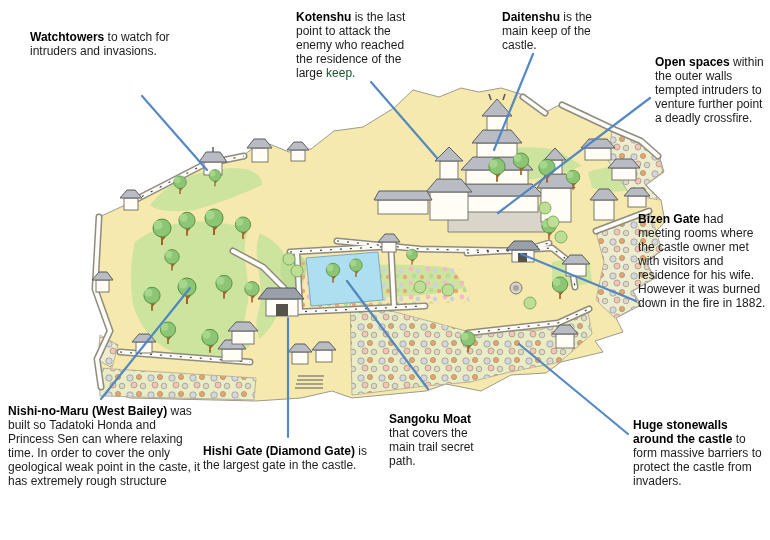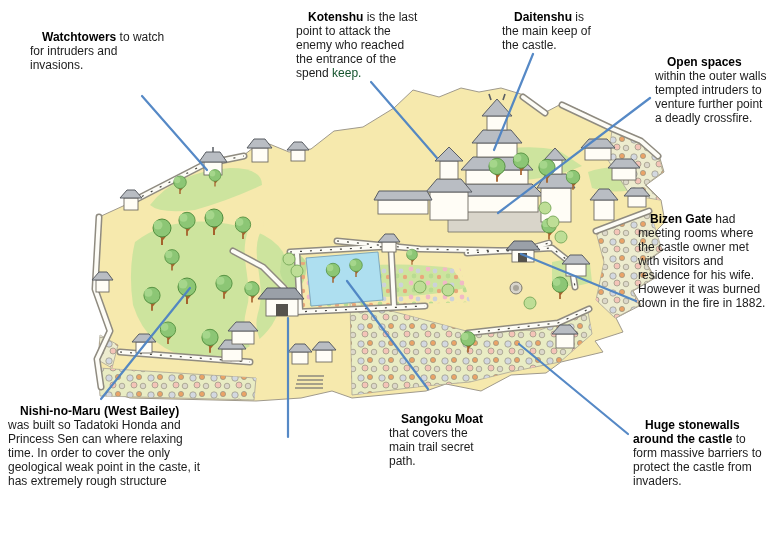--- a/index.html
+++ b/index.html
@@ -1,21 +1,21 @@
 <!DOCTYPE html>
 <html><head>
 <meta charset="utf-8">
 <style>
   html,body{margin:0;padding:0;background:#ffffff;}
   body{width:770px;height:540px;position:relative;overflow:hidden;
        font-family:"Liberation Sans", sans-serif;}
   .stage{position:absolute;left:0;top:0;width:770px;height:540px;}
   svg.map{position:absolute;left:0;top:0;}
   .label{position:absolute;font-size:12px;line-height:14px;color:#1c1c1c;}
-  .label b{color:#000;margin-left:12px;}
+  .label b{color:#000;}
   .label .muted{color:#14532d;}
   
   .ground{fill:#f6e9ad;stroke:#a09a8c;stroke-width:1;}
   .lawn{fill:#cde49e;stroke:none;}
   .lawn2{fill:#bede96;stroke:none;}
   .ypath{fill:none;stroke:#f6e9ad;stroke-width:12;stroke-linecap:round;}
   .moat{fill:#aedff0;stroke:#7fa9bd;stroke-width:1;}
   .wallA{fill:none;stroke:#8f8b80;stroke-width:7;stroke-linejoin:round;stroke-linecap:round;}
   .wallB{fill:none;stroke:#fdfcf6;stroke-width:4;stroke-linejoin:round;stroke-linecap:round;}
   .wallC{fill:none;stroke:#45443f;stroke-width:1.2;stroke-dasharray:2 8;stroke-linecap:butt;}
@@ -298,28 +298,29 @@
     <line class="leader" x1="636" y1="301" x2="521" y2="254"></line>
     <line class="leader" x1="101" y1="399" x2="190" y2="288"></line>
     <line class="leader" x1="288" y1="437" x2="288" y2="318"></line>
     <line class="leader" x1="347" y1="281" x2="428" y2="389"></line>
     <line class="leader" x1="628" y1="434" x2="519" y2="344"></line>
   </g>
 </svg>
 
 <div class="label" style="left:30px;top:30px;width:140px"><b>Watchtowers</b><span> to watch for intruders and invasions.</span></div>
 
-<div class="label" style="left:296px;top:10px;width:124px"><b>Kotenshu</b><span> is the last point to attack the enemy who reached the entrance of the spend </span><span class="muted">keep.</span></div>
+<div class="label" style="left:296px;top:10px;width:124px"><b>Kotenshu</b><span> is the last point to attack the enemy who reached the residence of the large </span><span class="muted">keep.</span></div>
 
 <div class="label" style="left:502px;top:10px;width:92px"><b>Daitenshu</b><span> is the main keep of the castle.</span></div>
 
 <div class="label" style="left:655px;top:55px;width:114px"><b>Open spaces</b><span> within the outer walls tempted intruders to venture further point a deadly crossfire.</span></div>
 
 <div class="label" style="left:638px;top:212px;width:128px"><b>Bizen Gate</b><span> had meeting rooms where the castle owner met with visitors and residence for his wife. However it was burned down in the fire in 1882.</span></div>
 
 <div class="label" style="left:8px;top:404px;width:194px"><b>Nishi-no-Maru (West Bailey)</b><span> was built so Tadatoki Honda and Princess Sen can where relaxing time. In order to cover the only geological weak point in the caste, it has extremely rough structure</span></div>
 
+<div class="label" style="left:203px;top:444px;width:168px"><b>Hishi Gate (Diamond Gate)</b><span> is the largest gate in the castle.</span></div>
 
 <div class="label" style="left:633px;top:418px;width:136px"><b>Huge stonewalls around the castle</b><span> to form massive barriers to protect the castle from invaders.</span></div>
 
 <div class="label" style="left:389px;top:412px;width:104px"><b>Sangoku Moat</b><span> that covers the main trail secret path.</span></div>
 
 </div>
 
 </body></html>

